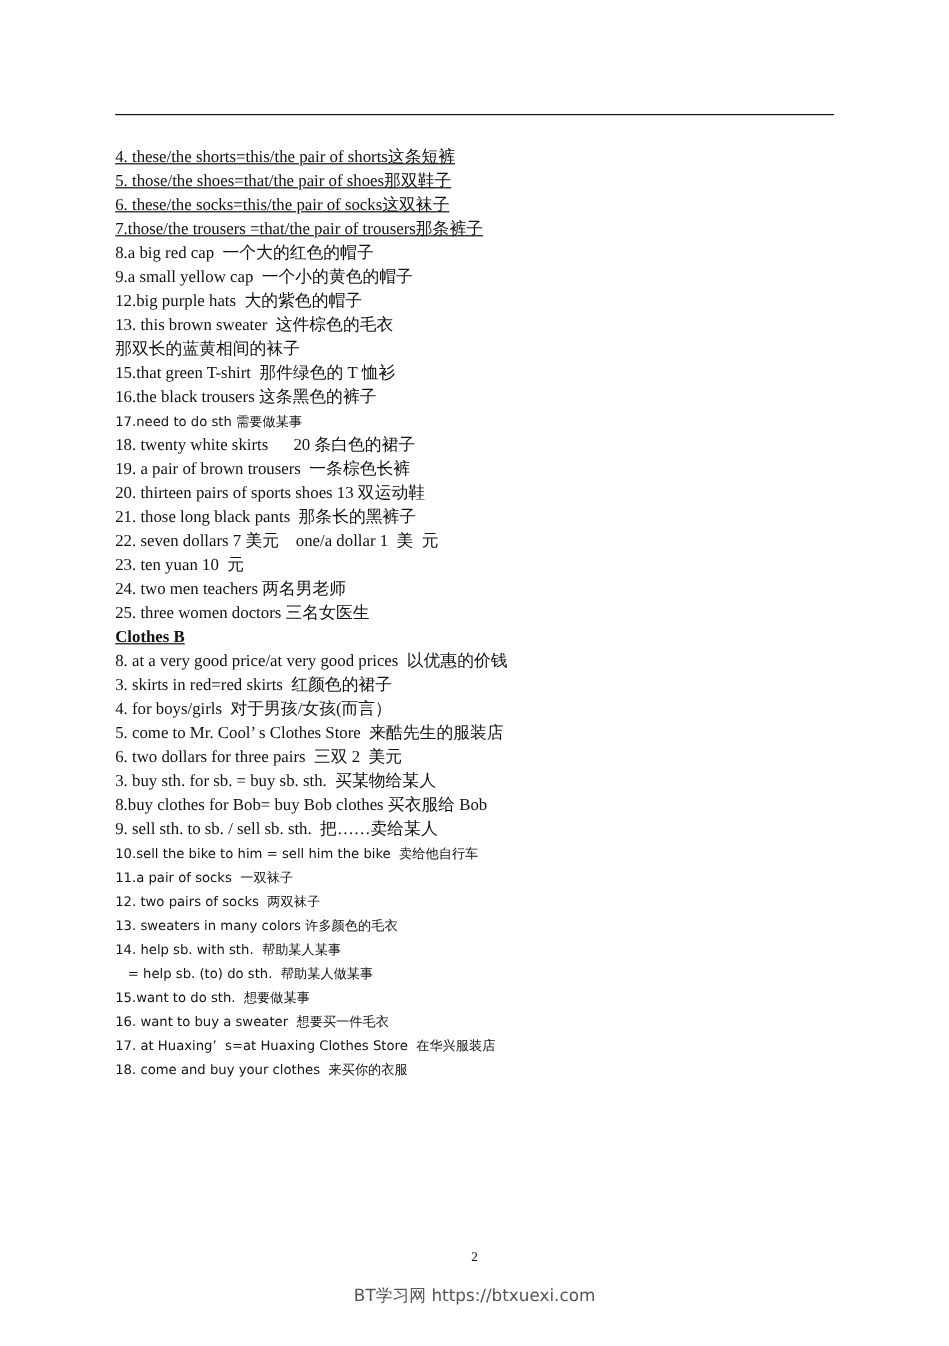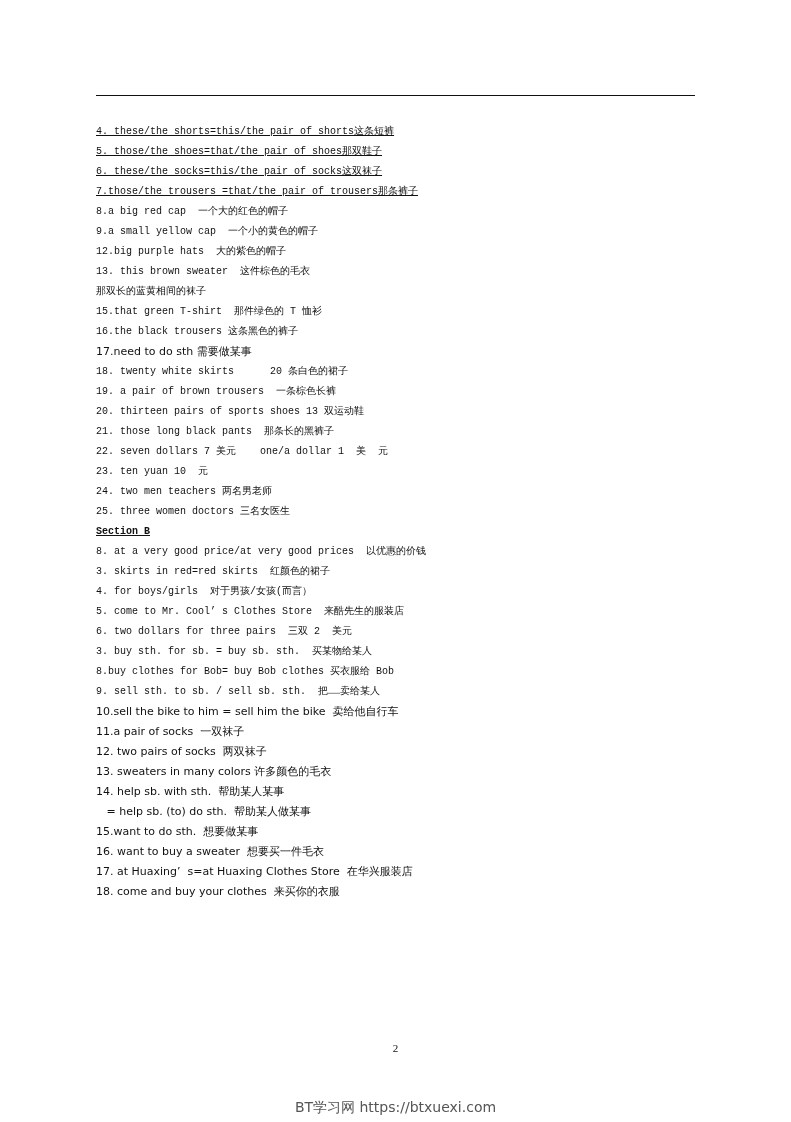--- a/index.html
+++ b/index.html
@@ -1,24 +1,24 @@
 <!DOCTYPE html>
 <html><head>
 <meta charset="utf-8">
 <style>
   html, body { margin: 0; padding: 0; background: #ffffff; }
   body { width: 791px; height: 1122px; position: relative; overflow: hidden; color: #111; }
   .rule { position: absolute; left: 96px; top: 95px; width: 599px; height: 1px; background: #111; }
   .content { position: absolute; left: 96px; top: 122px; width: 600px; }
-  .line { height: 20px; line-height: 20px; font-size: 10px; white-space: pre; font-family: Liberation Mono, monospace; }
+  .line { height: 20px; line-height: 20px; font-size: 14px; white-space: pre; font-family: Liberation Serif, serif; }
   .line.sans { font-family: "DejaVu Sans", sans-serif; font-size: 11px; }
   .line.u { text-decoration: underline; }
   .line.heading { font-weight: bold; text-decoration: underline; }
   .page-num { position: absolute; left: 0; width: 791px; top: 1042px; text-align: center; font-family: "Liberation Serif", serif; font-size: 11px; }
-  .watermark { position: absolute; left: 0; width: 791px; top: 1071px; text-align: center; font-family: "DejaVu Sans", sans-serif; font-size: 14px; color: #555; margin-top: 28px; }
+  .watermark { position: absolute; left: 0; width: 791px; top: 1071px; text-align: center; font-family: "DejaVu Sans", sans-serif; font-size: 14px; color: #555; }
 </style>
 </head>
 <body>
 
 <div class="rule"></div>
 
 <div class="content">
   <div>
     <div class="line u">4. these/the shorts=this/the pair of shorts这条短裤</div>
     <div class="line u">5. those/the shoes=that/the pair of shoes那双鞋子</div>
@@ -35,21 +35,21 @@
     <div class="line">18. twenty white skirts      20 条白色的裙子</div>
     <div class="line">19. a pair of brown trousers  一条棕色长裤</div>
     <div class="line">20. thirteen pairs of sports shoes 13 双运动鞋</div>
     <div class="line">21. those long black pants  那条长的黑裤子</div>
     <div class="line">22. seven dollars 7 美元    one/a dollar 1  美  元</div>
     <div class="line">23. ten yuan 10  元</div>
     <div class="line">24. two men teachers 两名男老师</div>
     <div class="line">25. three women doctors 三名女医生</div>
   </div>
 
-  <div class="line heading">Section B</div>
+  <div class="line heading">Clothes B</div>
 
   <div>
     <div class="line">8. at a very good price/at very good prices  以优惠的价钱</div>
     <div class="line">3. skirts in red=red skirts  红颜色的裙子</div>
     <div class="line">4. for boys/girls  对于男孩/女孩(而言）</div>
     <div class="line">5. come to Mr. Cool’ s Clothes Store  来酷先生的服装店</div>
     <div class="line">6. two dollars for three pairs  三双 2  美元</div>
     <div class="line">3. buy sth. for sb. = buy sb. sth.  买某物给某人</div>
     <div class="line">8.buy clothes for Bob= buy Bob clothes 买衣服给 Bob</div>
     <div class="line">9. sell sth. to sb. / sell sb. sth.  把……卖给某人</div>

